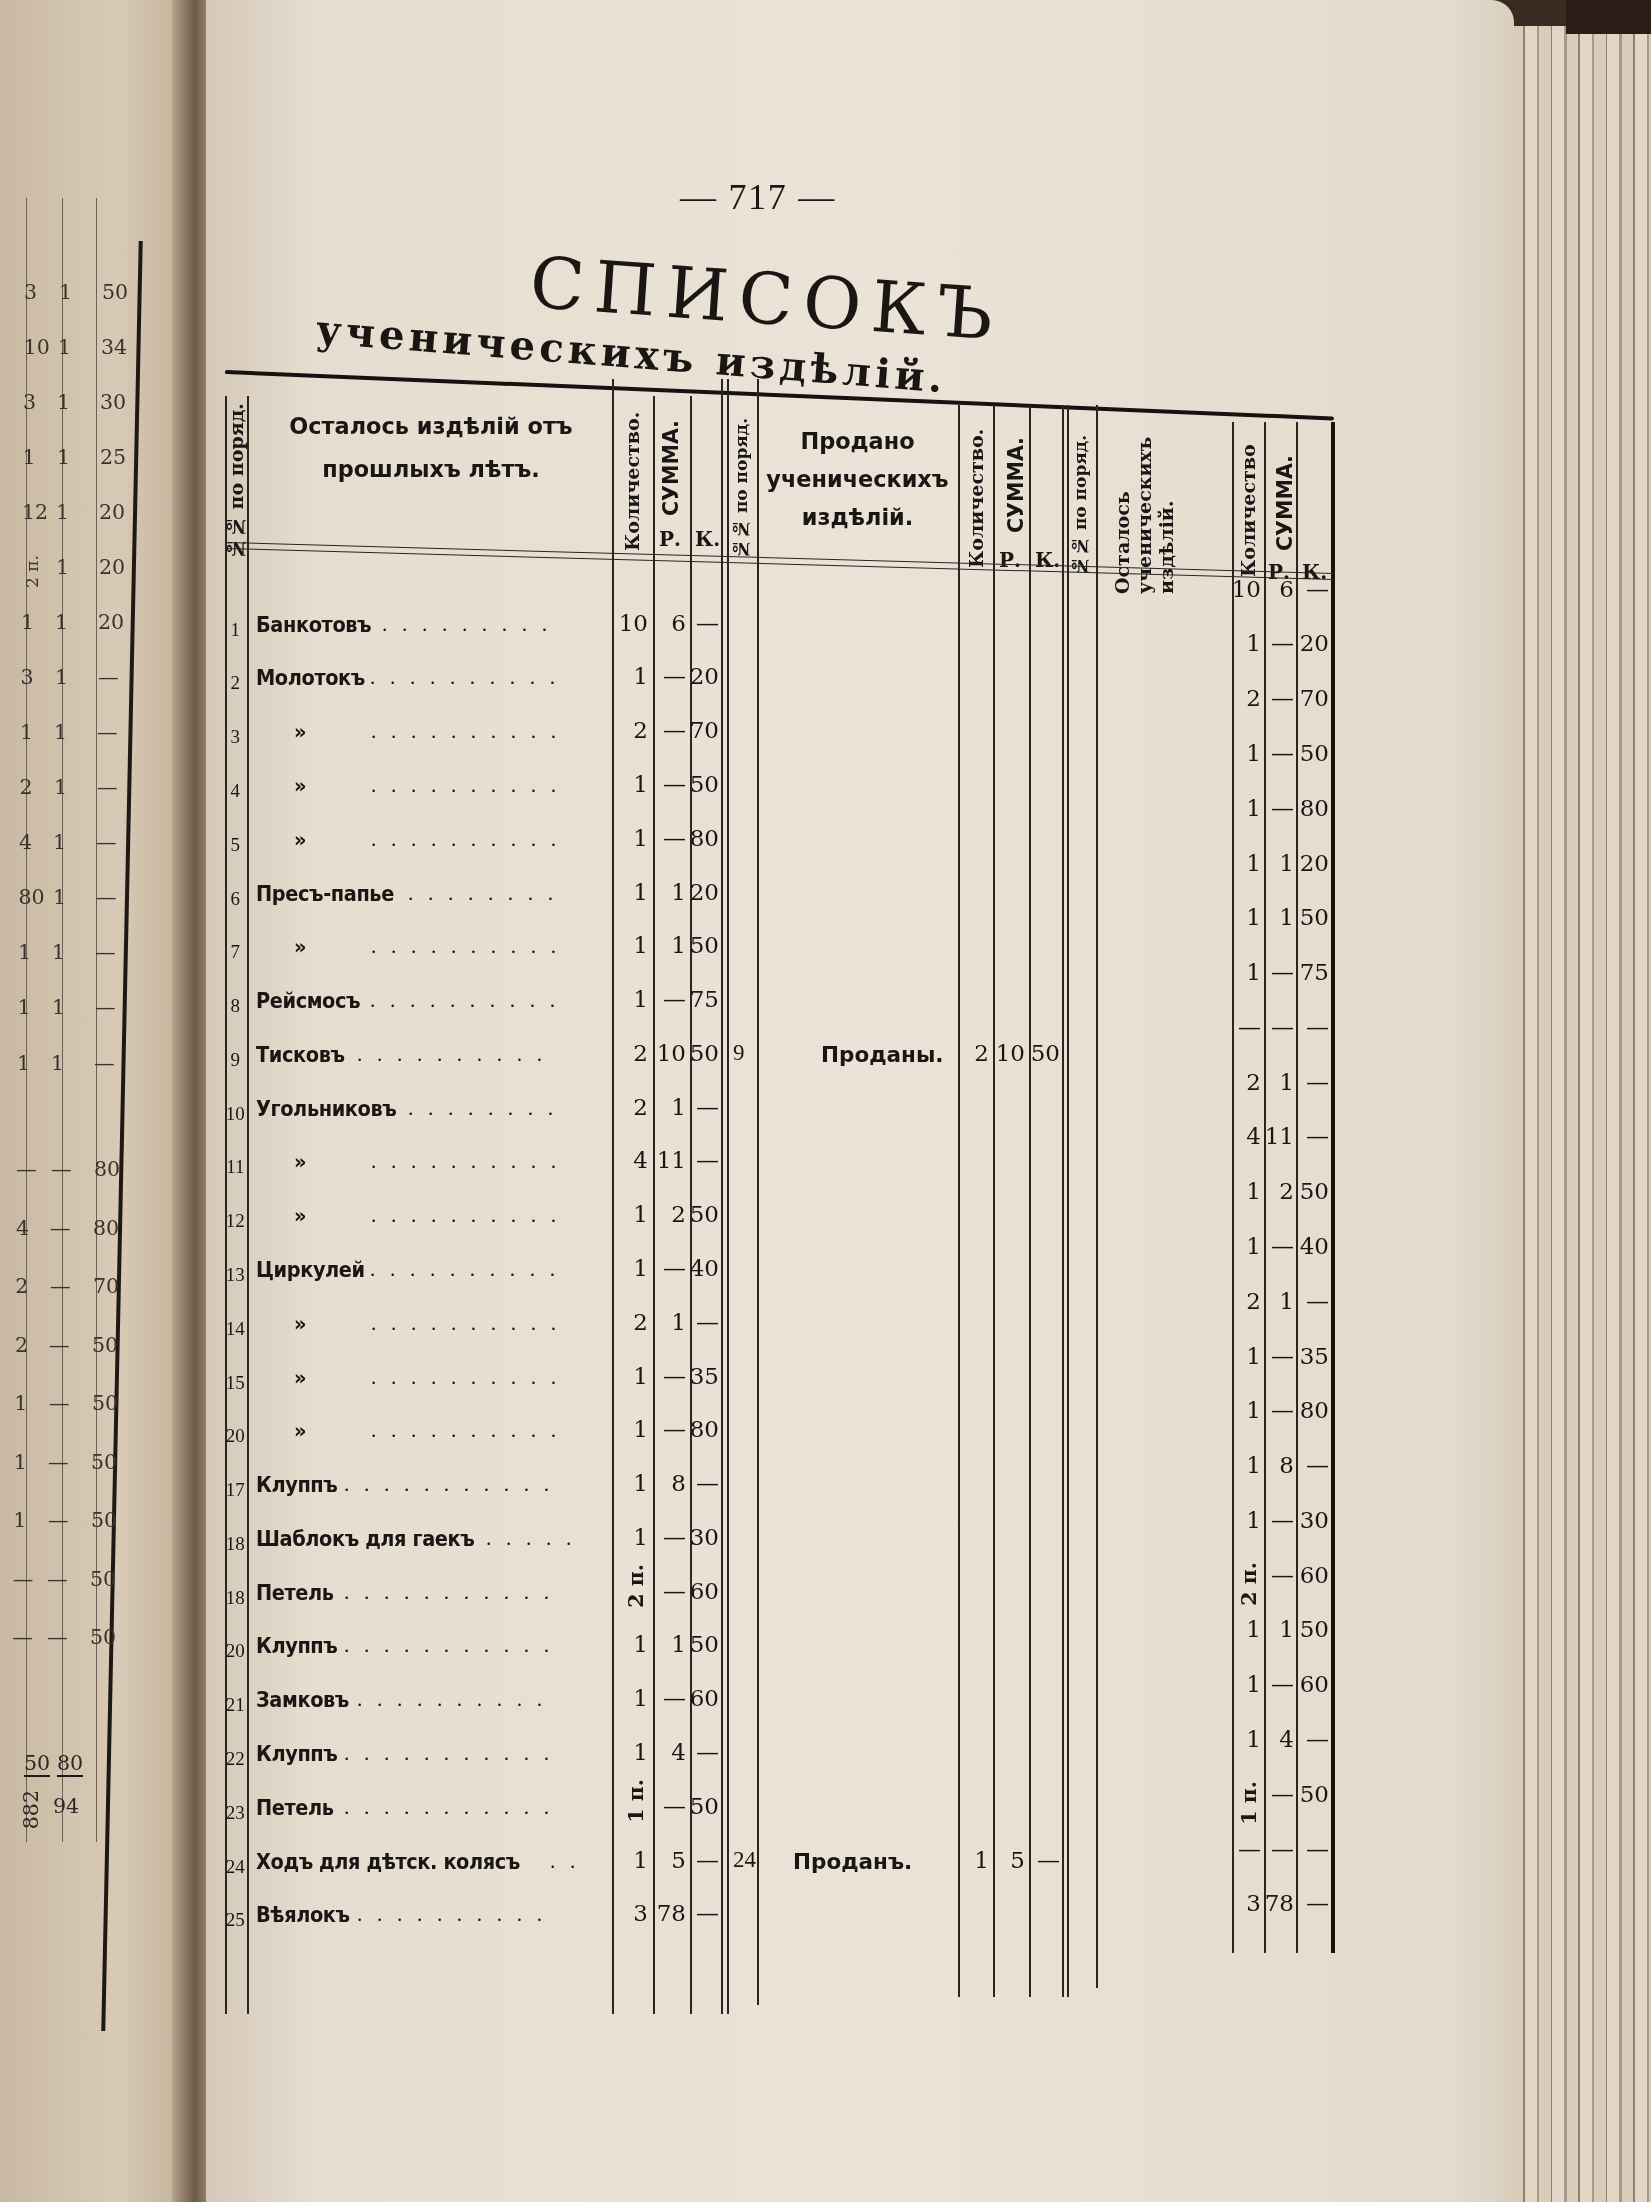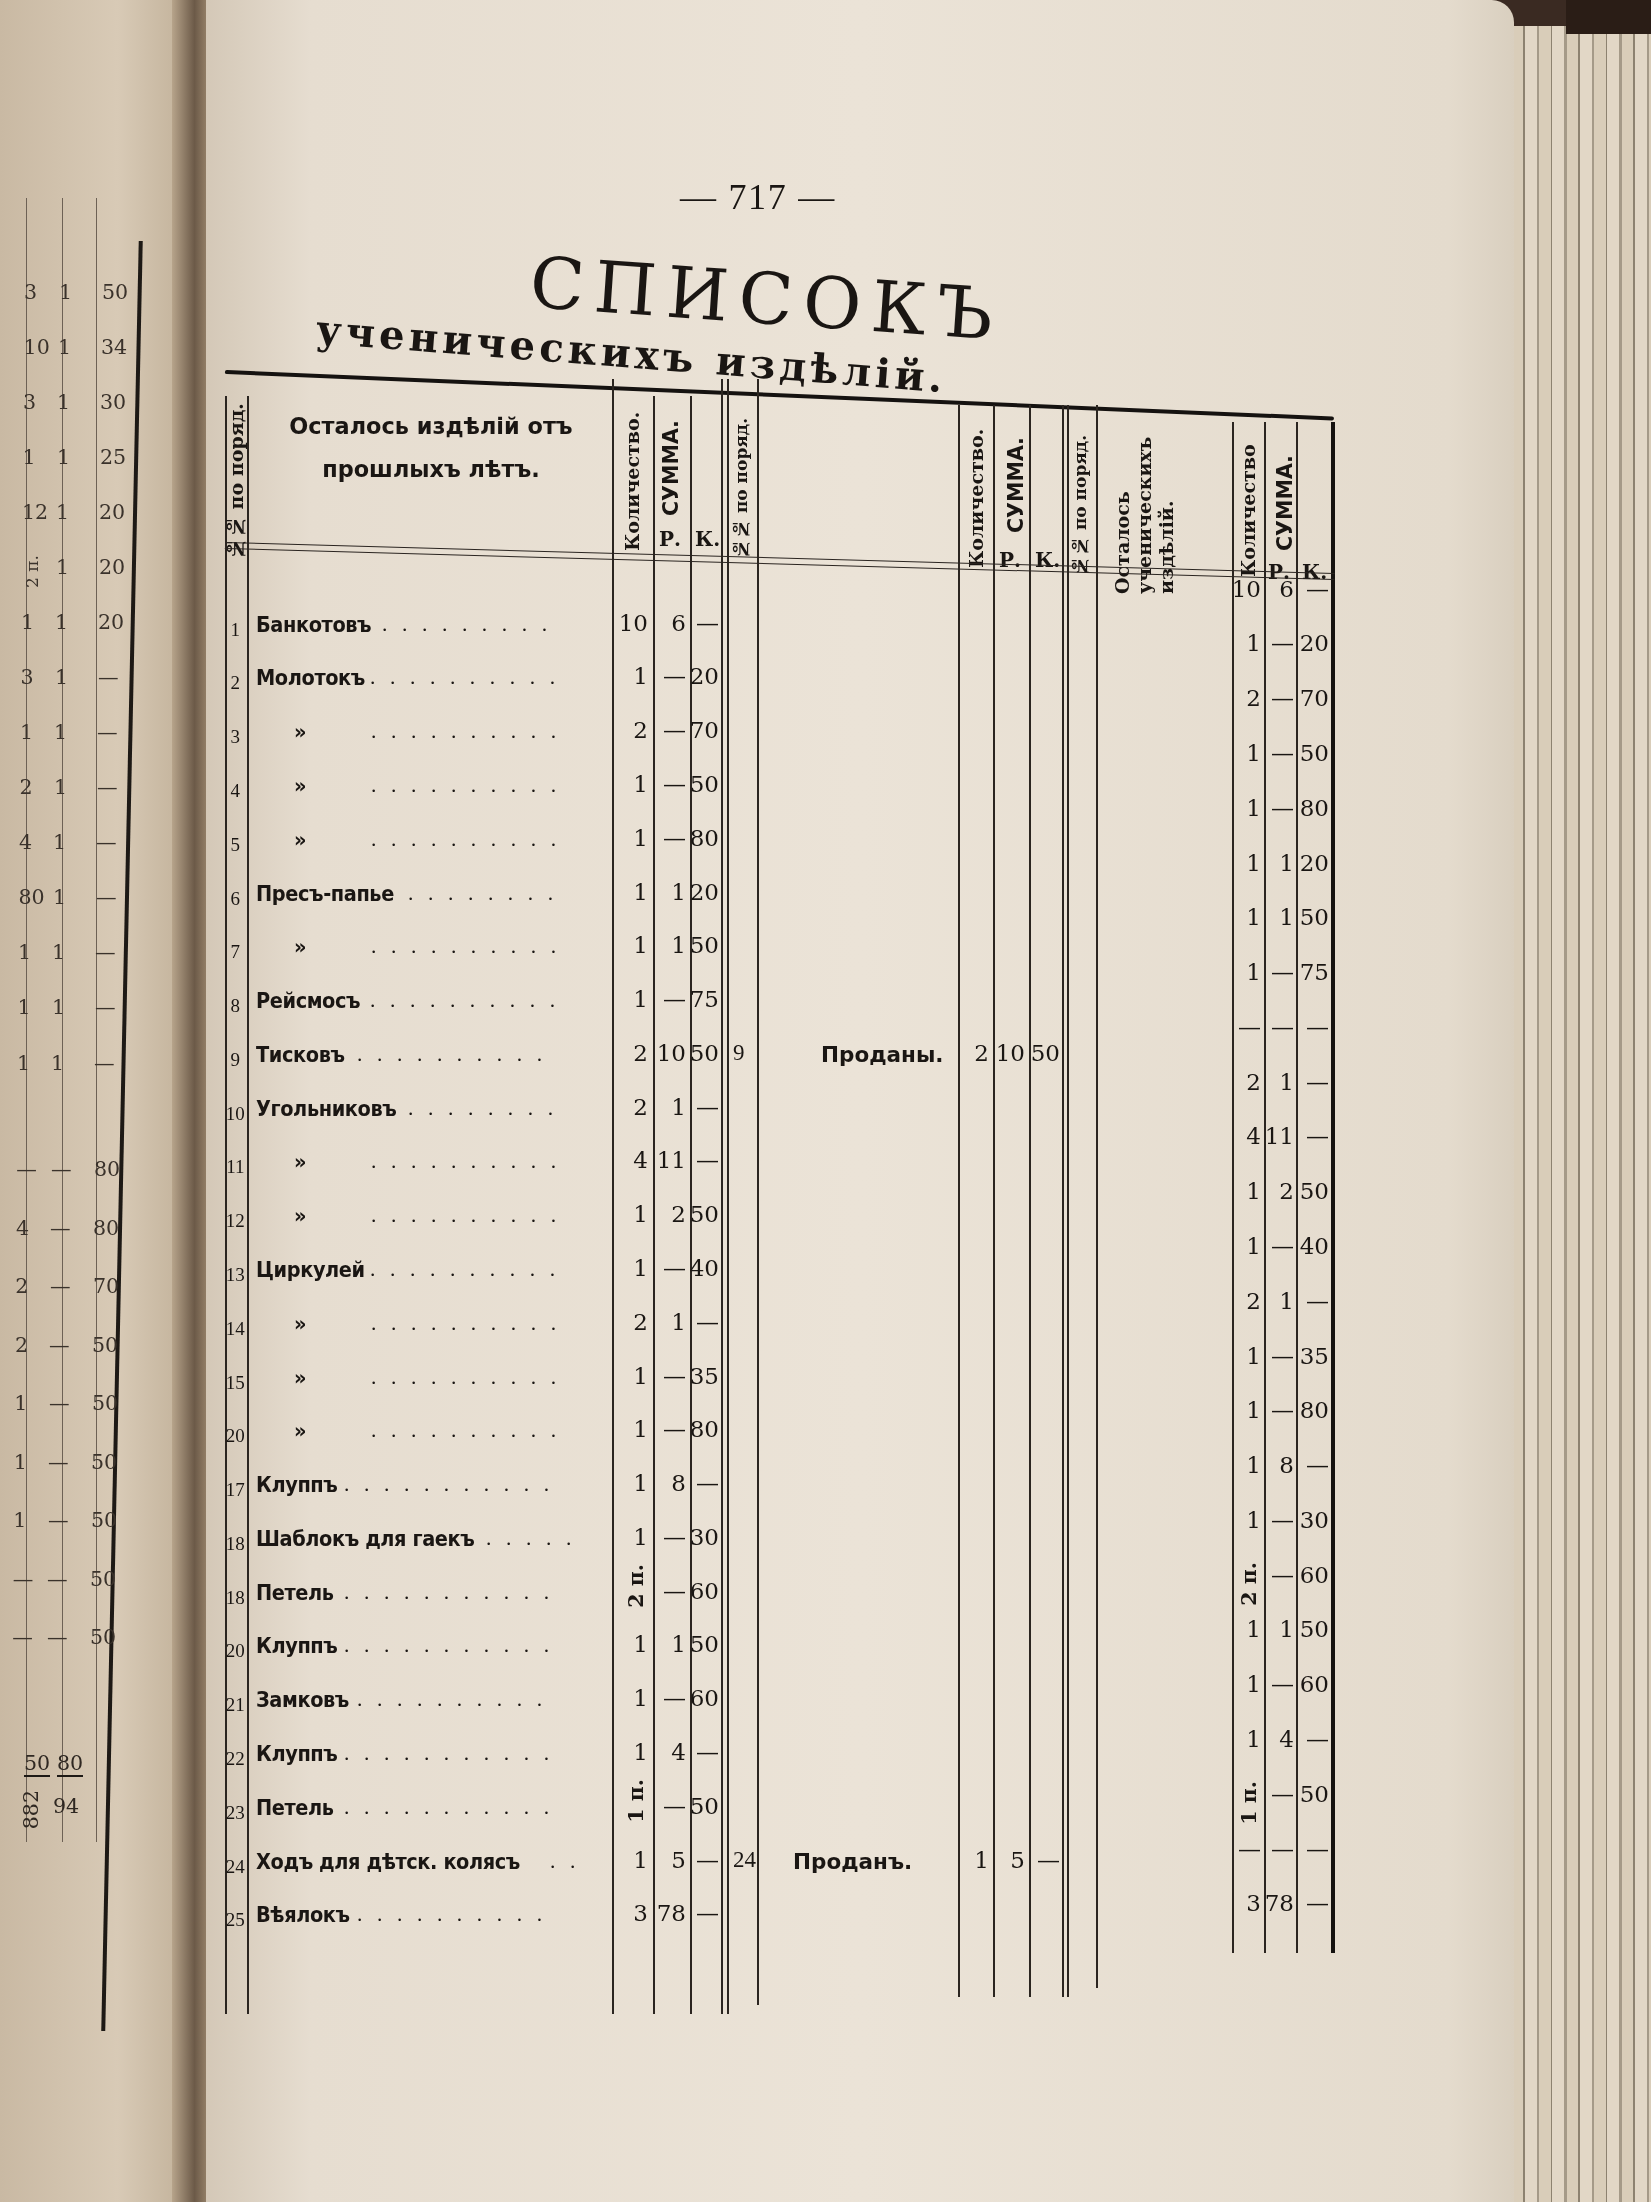--- a/index.html
+++ b/index.html
@@ -156,20 +156,21 @@
   <div class="vline" style="left:1071px;top:43px;height:1531px;"></div>
   <div class="vline thick" style="left:1106px;top:43px;height:1531px;"></div>
 
   <div class="vert" style="left:0px;top:26px;height:155px;width:22.4px;">№№ по поряд.</div>
   <div class="hdr" style="left:34px;top:26px;width:344px;">Осталось издѣлій отъ прошлыхъ лѣтъ.</div>
   <div class="vert" style="left:396px;top:17px;height:155px;">Количество.</div>
   <div class="vert" style="left:434px;top:17px;height:120px;font-family:'DejaVu Sans',sans-serif;font-size:20.6px;">СУММА.</div>
   <div class="rk" style="left:434px;top:148px;">Р.</div>
   <div class="rk" style="left:470px;top:148px;">К.</div>
   <div class="vert" style="left:506px;top:17px;height:163px;font-size:17px;">№№ по поряд.</div>
+  <div class="hdr" style="left:538px;top:43px;width:189px;line-height:1.7;">Продано ученическихъ издѣлій.</div>
   <div class="vert" style="left:740px;top:34px;height:155px;">Количество.</div>
   <div class="vert" style="left:779px;top:34px;height:120px;font-family:'DejaVu Sans',sans-serif;font-size:20.6px;">СУММА.</div>
   <div class="rk" style="left:774px;top:169px;">Р.</div>
   <div class="rk" style="left:810px;top:169px;">К.</div>
   <div class="vert" style="left:845px;top:34px;height:163px;font-size:17px;">№№ по поряд.</div>
   <div class="vert" style="left:886px;top:52px;height:163px;width:103px;white-space:normal;font-size:19px;">Осталось ученическихъ издѣлій.</div>
   <div class="vert" style="left:1012px;top:52px;height:146px;">Количество</div>
   <div class="vert" style="left:1048px;top:52px;height:120px;font-family:'DejaVu Sans',sans-serif;font-size:20.6px;">СУММА.</div>
   <div class="rk" style="left:1043px;top:181px;">Р.</div>
   <div class="rk" style="left:1077px;top:181px;">К.</div>

